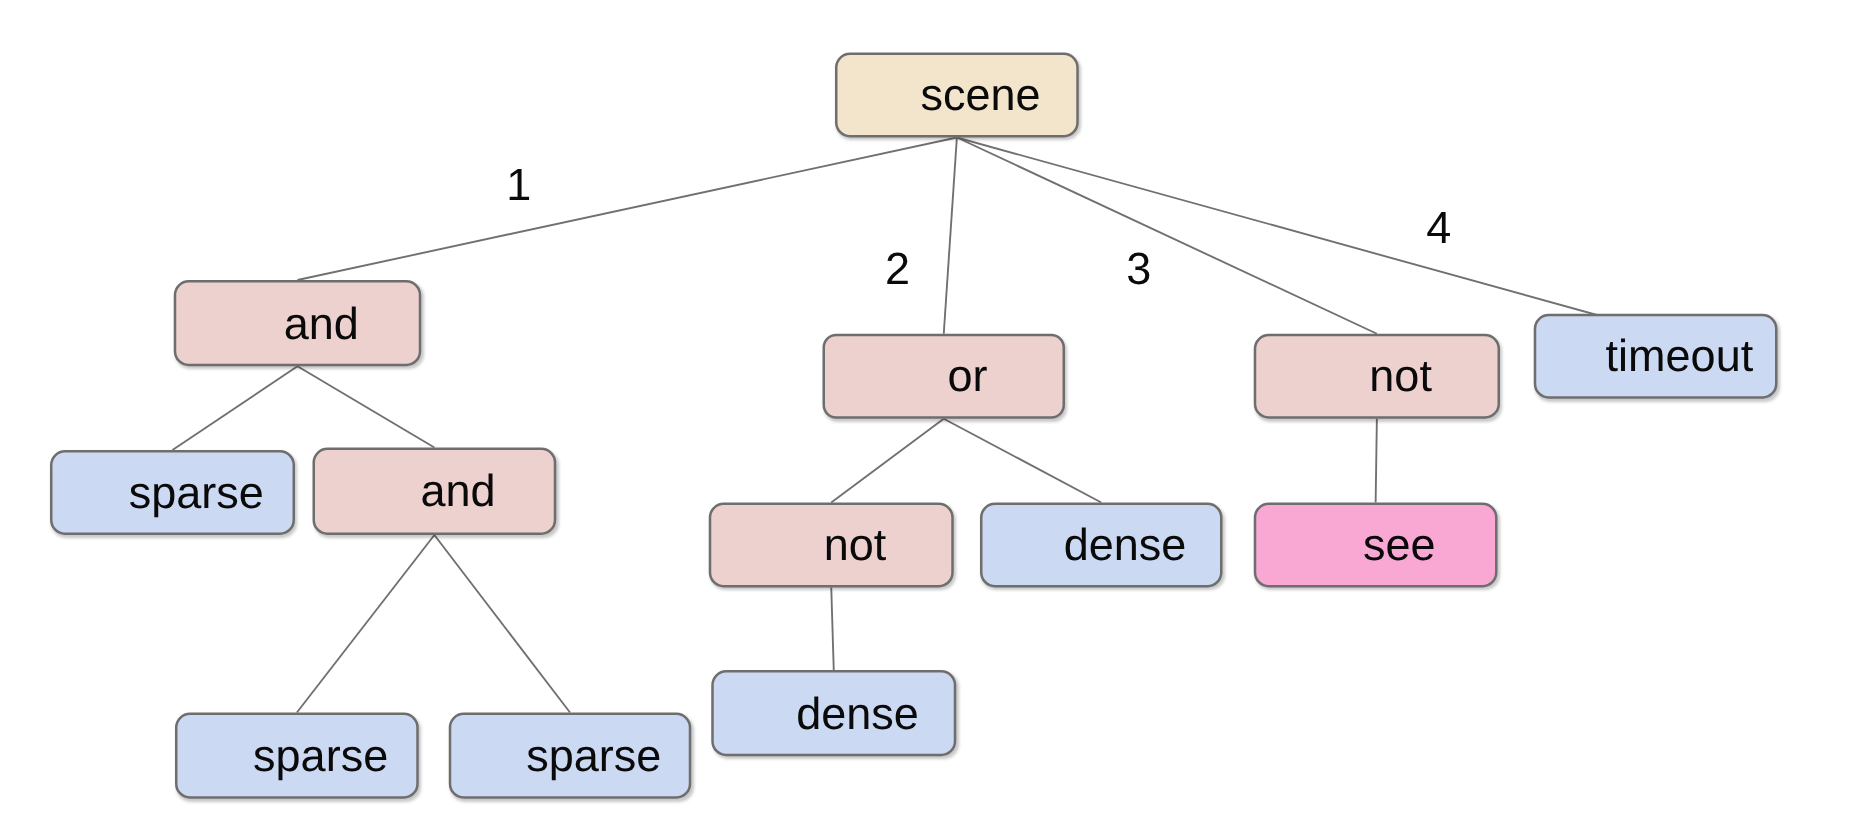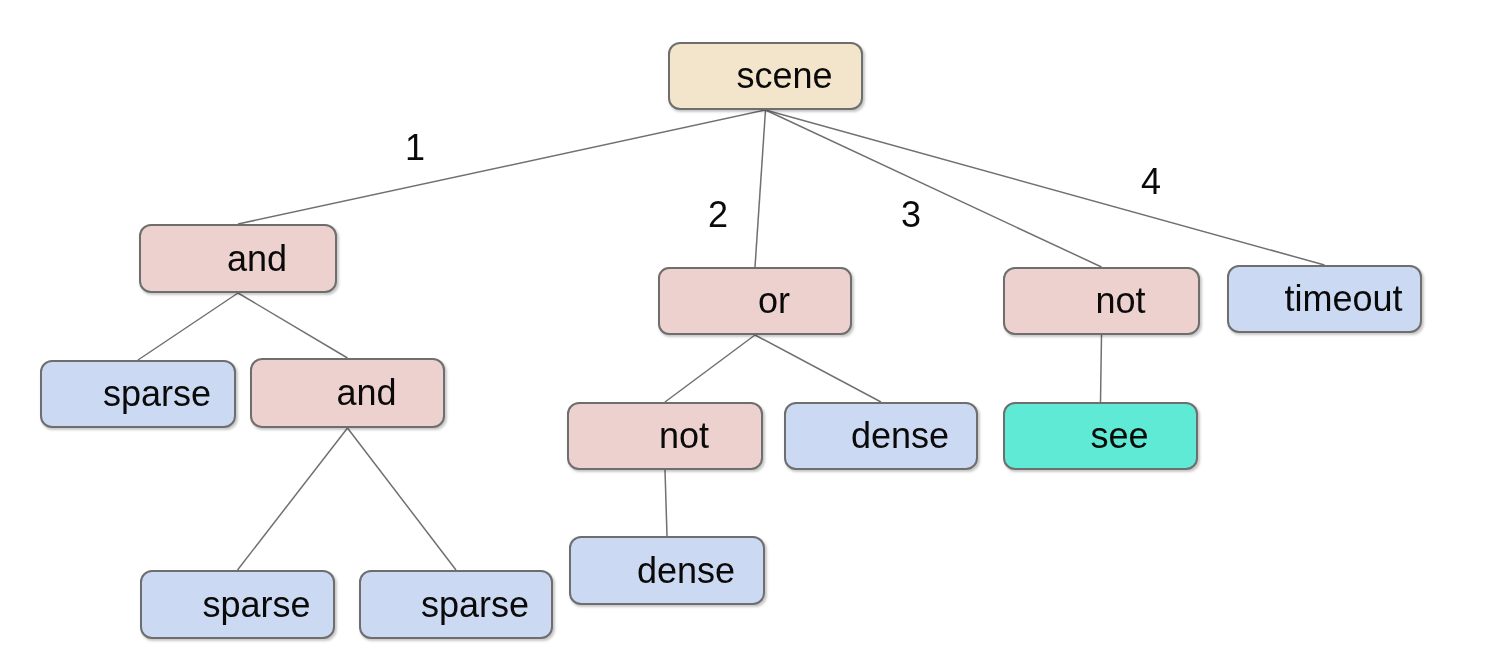--- a/index.html
+++ b/index.html
@@ -63,36 +63,36 @@
       </div>
       <div class="node" style="left: 139px; top: 224px; width: 198px; height: 69px; background: rgb(237, 209, 207); border-color: rgb(110, 110, 110); color: rgb(10, 10, 10);">
         <span>and</span>
       </div>
       <div class="node" style="left: 658px; top: 267px; width: 194px; height: 68px; background: rgb(237, 209, 207); border-color: rgb(110, 110, 110); color: rgb(10, 10, 10); border-radius: 11px;">
         <span>or</span>
       </div>
       <div class="node" style="left: 1003px; top: 267px; width: 197px; height: 68px; background: rgb(237, 209, 207); border-color: rgb(110, 110, 110); color: rgb(10, 10, 10);">
         <span>not</span>
       </div>
-      <div class="node" style="left: 1227px; top: 265px; width: 195px; height: 68px; background: rgb(204, 217, 242); border-color: rgb(110, 110, 110); color: rgb(10, 10, 10);">
+      <div class="node" style="left: 1227px; top: 251px; width: 195px; height: 68px; background: rgb(204, 217, 242); border-color: rgb(110, 110, 110); color: rgb(10, 10, 10);">
         <span>timeout</span>
       </div>
       <div class="node" style="left: 40px; top: 360px; width: 196px; height: 68px; background: rgb(204, 217, 242); border-color: rgb(110, 110, 110); color: rgb(10, 10, 10);">
         <span>sparse</span>
       </div>
       <div class="node" style="left: 250px; top: 358px; width: 195px; height: 70px; background: rgb(237, 209, 207); border-color: rgb(110, 110, 110); color: rgb(10, 10, 10);">
         <span>and</span>
       </div>
       <div class="node" style="left: 567px; top: 402px; width: 196px; height: 68px; background: rgb(237, 209, 207); border-color: rgb(110, 110, 110); color: rgb(10, 10, 10);">
         <span>not</span>
       </div>
       <div class="node" style="left: 784px; top: 402px; width: 194px; height: 68px; background: rgb(204, 217, 242); border-color: rgb(110, 110, 110); color: rgb(10, 10, 10);">
         <span>dense</span>
       </div>
-      <div class="node" style="left: 1003px; top: 402px; width: 195px; height: 68px; background: #5eead4; border-color: rgb(110, 110, 110); color: rgb(10, 10, 10);">
+      <div class="node" style="left: 1003px; top: 402px; width: 195px; height: 68px; background: #f9a8d4; border-color: rgb(110, 110, 110); color: rgb(10, 10, 10);">
         <span>see</span>
       </div>
       <div class="node" style="left: 140px; top: 570px; width: 195px; height: 69px; background: rgb(204, 217, 242); border-color: rgb(110, 110, 110); color: rgb(10, 10, 10);">
         <span>sparse</span>
       </div>
       <div class="node" style="left: 359px; top: 570px; width: 194px; height: 69px; background: rgb(204, 217, 242); border-color: rgb(110, 110, 110); color: rgb(10, 10, 10);">
         <span>sparse</span>
       </div>
       <div class="node" style="left: 569px; top: 536px; width: 196px; height: 69px; background: rgb(204, 217, 242); border-color: rgb(110, 110, 110); color: rgb(10, 10, 10);">
         <span>dense</span>

